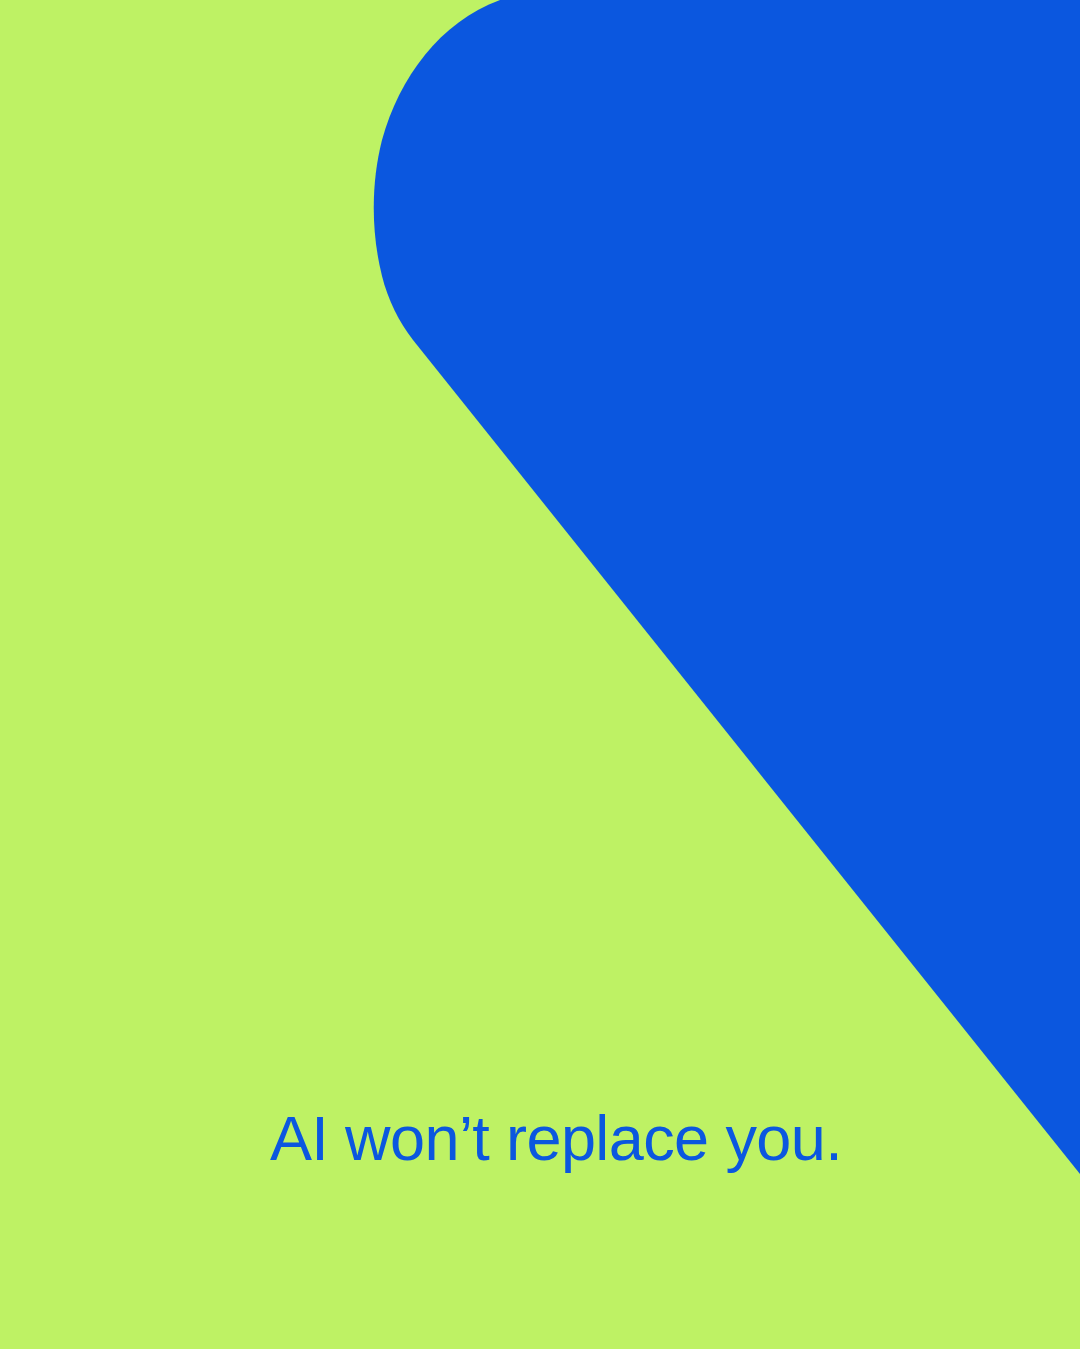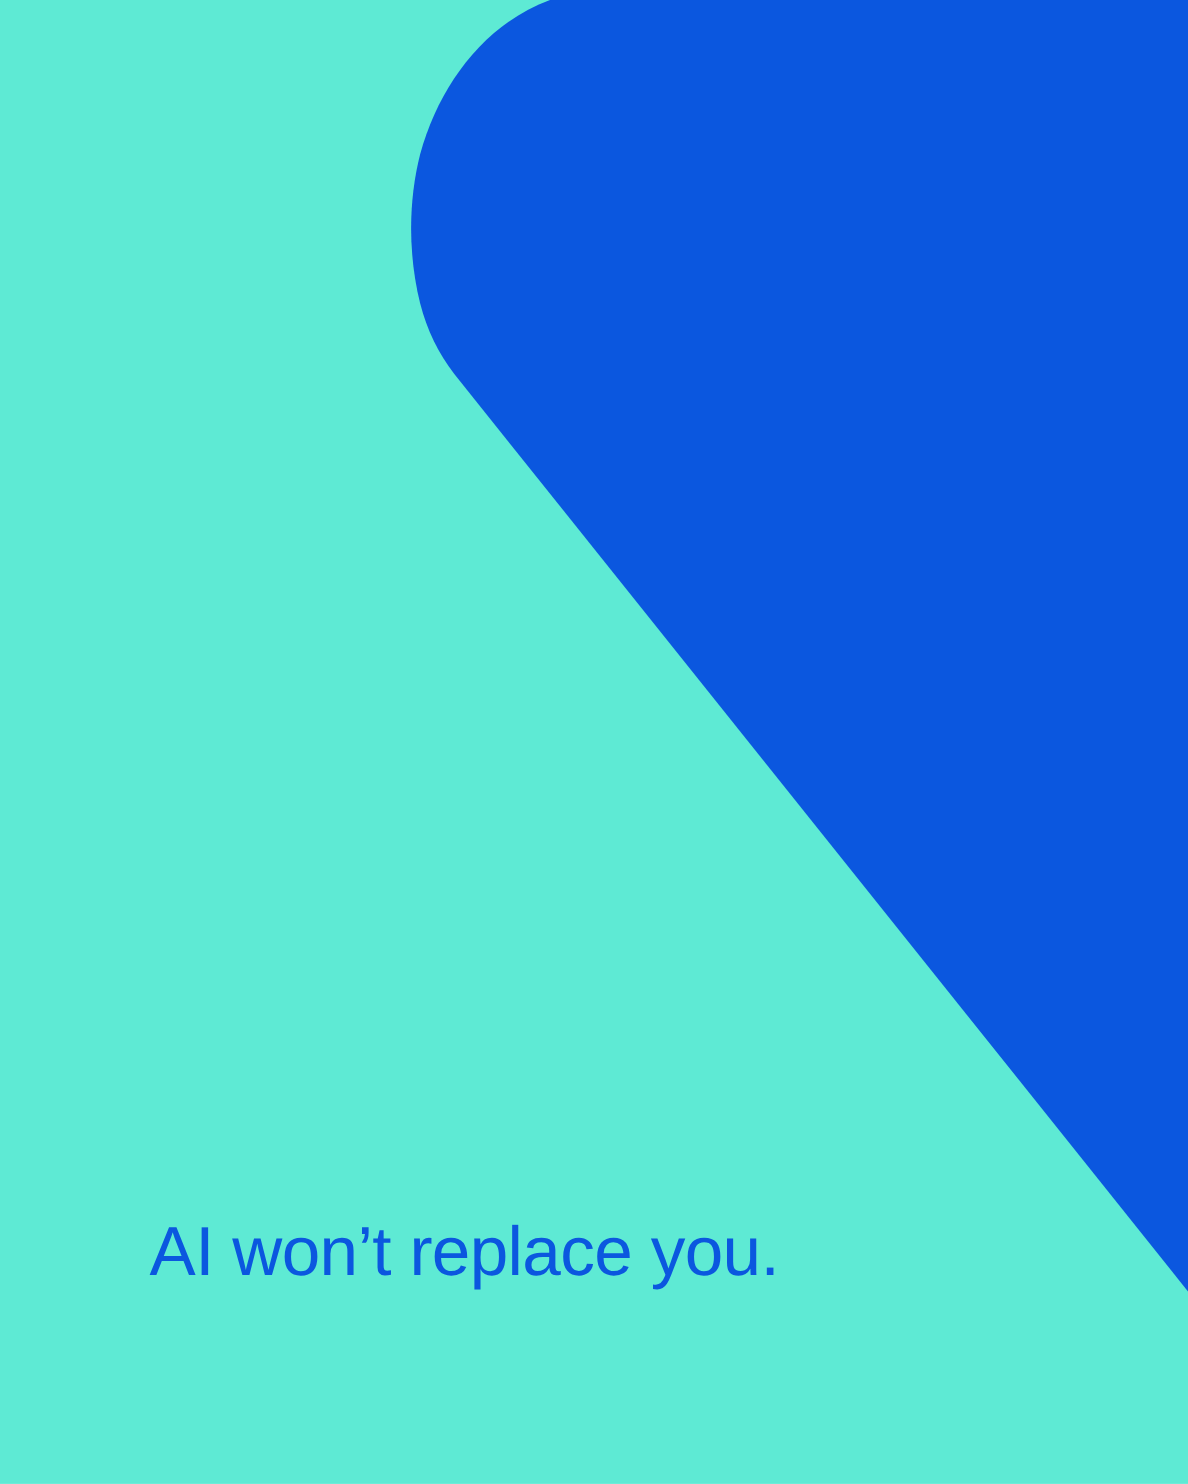--- a/index.html
+++ b/index.html
@@ -39,21 +39,21 @@
     color: #0B57DF;
     white-space: pre-wrap;
   }
   #headline .hl-line {
     display: block;
   }
 </style>
 </head>
 <body>
 
-<div id="poster" style="background: #5eead4;">
+<div id="poster" style="background: #bef264; text-align: center;">
 
   <svg id="brand-shape" viewBox="0 0 1080 1349" width="1080" height="1349" preserveAspectRatio="none" aria-hidden="true">
     <path id="swoosh-path" d="M 1080 0
              L 500 0
              C 440 22 399 78 382 140
              C 371 183 371 232 382 276
              C 388 300 399 322 413 340
              L 1080 1174
              Z" fill="#0B57DF"></path>
   </svg>

